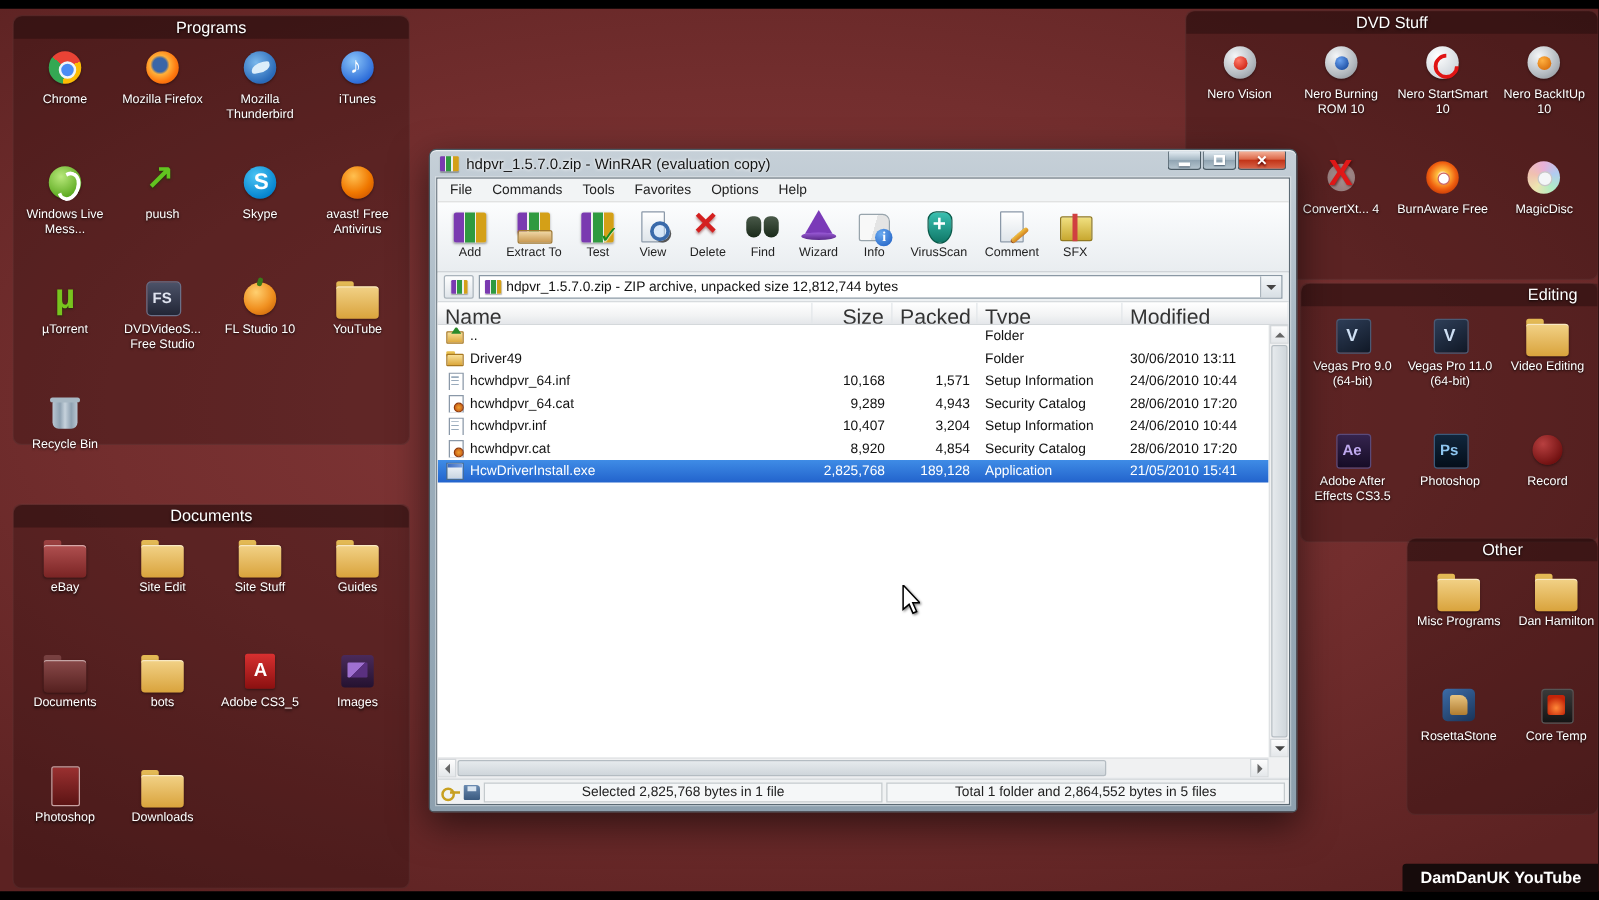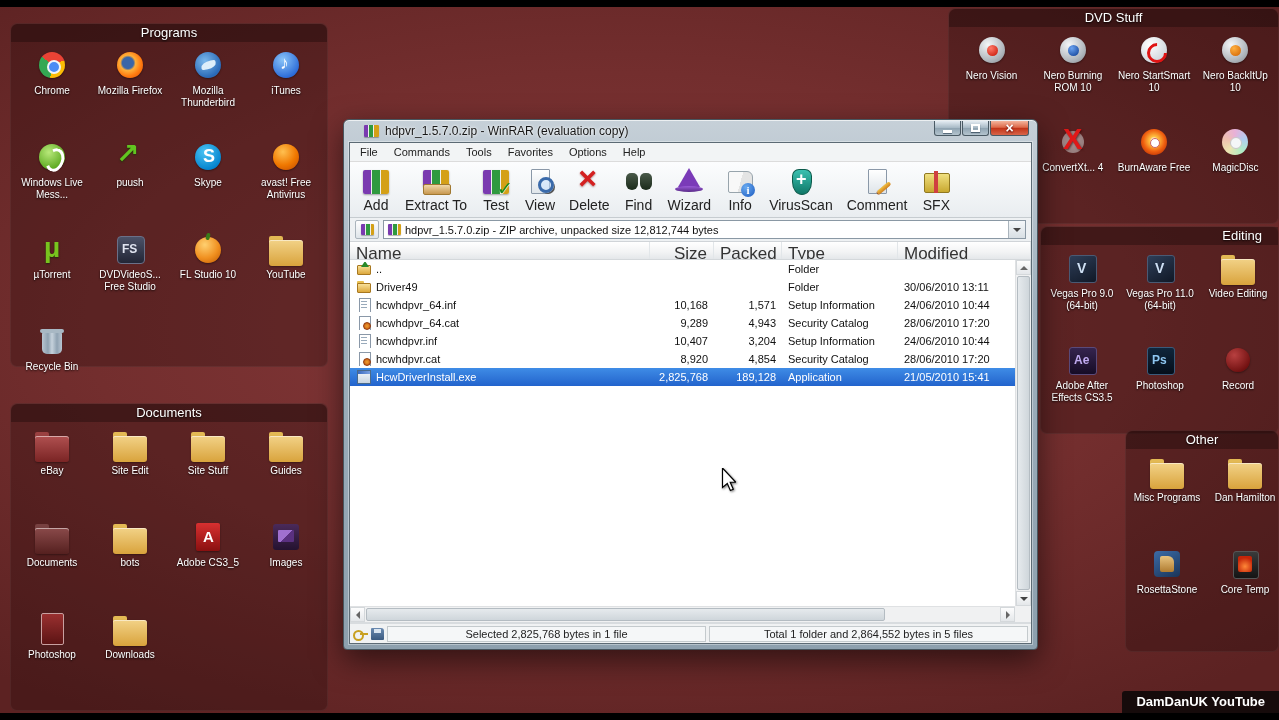--- a/index.html
+++ b/index.html
@@ -7,21 +7,21 @@
   .screen{position:relative;width:1279px;height:720px;background:#000;overflow:hidden;
           font-family:"Liberation Sans","DejaVu Sans",sans-serif;cursor:default;}
   .desktop{position:absolute;left:0;top:7px;width:1279px;height:706px;overflow:hidden;
            background:radial-gradient(ellipse 75% 65% at 48% 45%, #86393a 0%, #732e2e 55%, #5c2222 100%);}
 
   
   .fence{position:absolute;background:rgba(30,6,6,.28);border:1px solid rgba(255,255,255,.05);border-radius:7px;}
   .fence-title{height:18px;line-height:18px;text-align:center;color:#fff;font-size:13px;
                text-shadow:0 1px 2px rgba(0,0,0,.9);background:rgba(12,2,2,.32);border-radius:7px 7px 0 0;}
   .fence-grid{display:grid;grid-template-columns:repeat(4,1fr);grid-auto-rows:92px;padding:6px 2px 0;justify-items:center;}
-  .fence-programs{left:10px;top:16px;width:318px;height:344px;}
+  .fence-programs{left:10px;top:5px;width:318px;height:344px;}
   .fence-documents{left:10px;top:396px;width:318px;height:308px;}
   .fence-dvd-stuff{left:948px;top:1px;width:331px;height:216px;}
   .fence-editing{left:1040px;top:219px;width:239px;height:208px;}
   .fence-other{left:1125px;top:423px;width:154px;height:222px;}
   .fence-editing .fence-grid{grid-template-columns:repeat(3,1fr);}
   .fence-other .fence-grid{grid-template-columns:repeat(2,1fr);}
   .fence-dvd-stuff .fence-grid > :nth-child(5){grid-column:2;align-items:center;}
   .fence-editing .fence-title{text-align:right;padding-right:16px;border-radius:7px 0 0 0;}
 
   .di{width:78px;display:flex;flex-direction:column;align-items:center;}
@@ -128,21 +128,21 @@
     background:linear-gradient(#e8c480,#b07c30);border-radius:2px 6px 2px 2px;}
   .icon-coretemp::before{content:"";position:absolute;left:5px;top:4px;width:24px;height:26px;
     background:linear-gradient(#3a3a3a,#141414);border-radius:3px;border:1px solid #555;}
   .icon-coretemp::after{content:"";position:absolute;left:10px;top:9px;width:14px;height:16px;
     background:radial-gradient(circle at 50% 65%,#ff8838,#c42408 70%);border-radius:2px;}
 
   
   .win{position:absolute;left:343px;top:112px;width:695px;height:531px;border-radius:6px 6px 4px 4px;
        background:linear-gradient(#c6d0d8,#9fb0bd 35%,#8da0ae);border:1px solid #48565f;
        box-shadow:0 10px 30px rgba(0,0,0,.55), inset 0 1px 0 rgba(255,255,255,.65);}
-  .titlebar{height:22px;display:flex;align-items:center;padding:0 20px;position:relative;}
+  .titlebar{height:22px;display:flex;align-items:center;padding:0 8px;position:relative;}
   .win-title{margin-left:6px;font-size:12px;color:#151515;white-space:nowrap;overflow:hidden;
              text-shadow:0 0 4px rgba(255,255,255,.9),0 0 2px rgba(255,255,255,.9);}
   .caption{position:absolute;right:8px;top:1px;display:flex;}
   .cap-btn{height:15px;display:flex;align-items:center;justify-content:center;border:1px solid #4a5a64;border-top:none;
            background:linear-gradient(#e4ecf2,#a8bac6 48%,#90a4b2 52%,#b4c4ce);border-radius:0 0 3px 3px;margin-left:1px;}
   .cap-min,.cap-max{width:27px;}
   .cap-close{width:39px;background:linear-gradient(#f4b49c,#dd6a4a 45%,#c23418 52%,#d8654a);}
   .cap-min span{display:block;width:9px;height:3px;background:#fff;margin-top:6px;box-shadow:0 1px 1px rgba(20,40,60,.6);}
   .cap-max span{display:block;width:9px;height:8px;border:2px solid #fff;box-shadow:0 1px 1px rgba(20,40,60,.6);}
   .cap-close span{color:#fff;font-size:14px;font-weight:bold;line-height:13px;text-shadow:0 1px 2px #500;}
@@ -152,21 +152,21 @@
   .mini-books.small{width:13px;height:11px;flex:0 0 auto;}
 
   .client{position:absolute;left:5px;right:5px;top:22px;bottom:5px;background:#f0f0f0;border:1px solid #5c6a74;
           display:flex;flex-direction:column;box-shadow:0 0 0 1px rgba(255,255,255,.35);}
   .menubar{height:19px;background:#f2f4f5;border-bottom:1px solid #dcdcdc;display:flex;align-items:center;
            padding:0 2px;font-size:11px;color:#222;flex:0 0 auto;}
   .menu-item{padding:2px 8px;}
   .toolbar{height:56px;background:linear-gradient(#fcfdfe,#e9edf0);border-bottom:1px solid #c6ccd0;display:flex;
            align-items:flex-start;padding:3px 4px 0;flex:0 0 auto;}
   .tb-btn{display:flex;flex-direction:column;align-items:center;padding:2px 7px;min-width:44px;}
-  .tb-label{font-size:14px;color:#222;margin-top:2px;white-space:nowrap;}
+  .tb-label{font-size:10px;color:#222;margin-top:2px;white-space:nowrap;}
   .tbi{width:30px;height:28px;position:relative;}
   .tbi-add::before,.tbi-extract::before,.tbi-test::before{content:"";position:absolute;left:2px;top:3px;bottom:1px;width:26px;
     border-radius:2px;box-shadow:0 1px 2px rgba(0,0,0,.35);
     background:linear-gradient(90deg,#7a3ab0 0 8px,#f0f0f0 8px 9px,#2f9a3f 9px 17px,#f0f0f0 17px 18px,#d4a017 18px 26px);}
   .tbi-extract::before{bottom:8px;}
   .tbi-extract::after{content:"";position:absolute;left:2px;bottom:0;width:26px;height:9px;
     background:linear-gradient(#f0d8a8,#c89850);border:1px solid #a07830;border-radius:2px;}
   .tbi-test::after{content:"✓";position:absolute;right:-2px;bottom:-5px;font-size:19px;font-weight:bold;color:#1a8a1a;
     text-shadow:0 1px 1px #fff;}
   .tbi-view::before,.tbi-comment::before{content:"";position:absolute;left:6px;top:2px;width:17px;height:23px;

